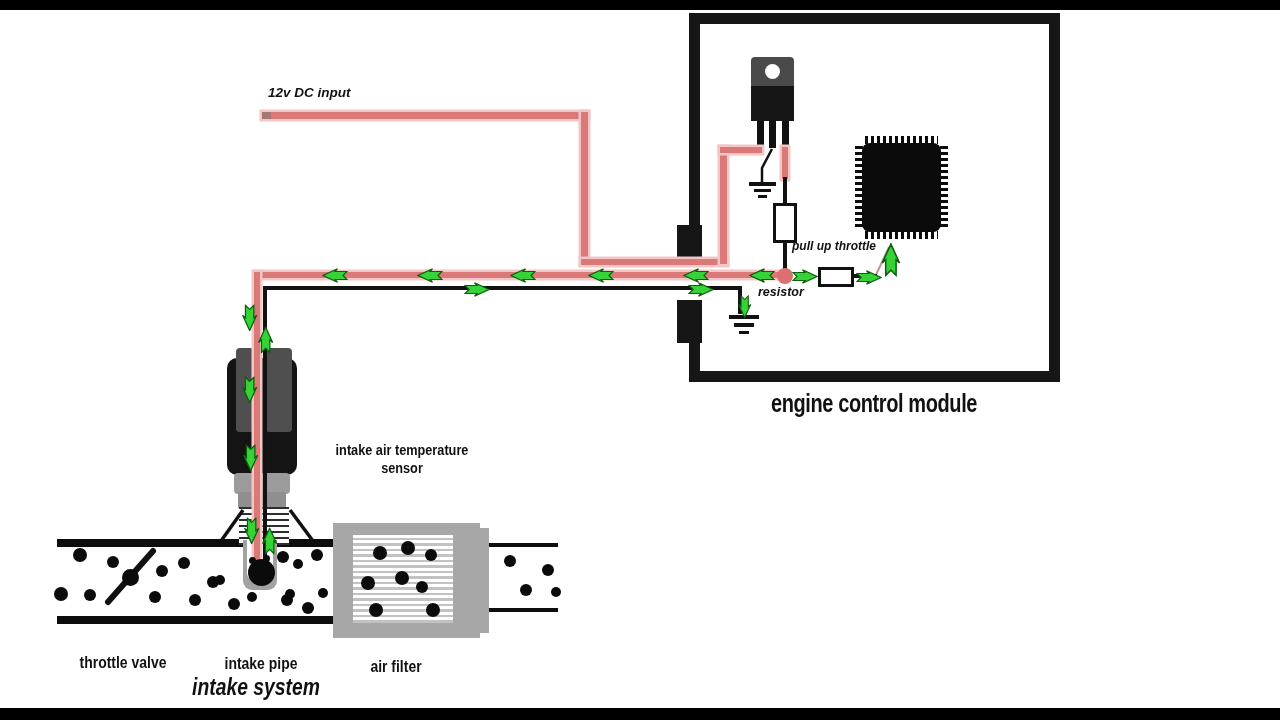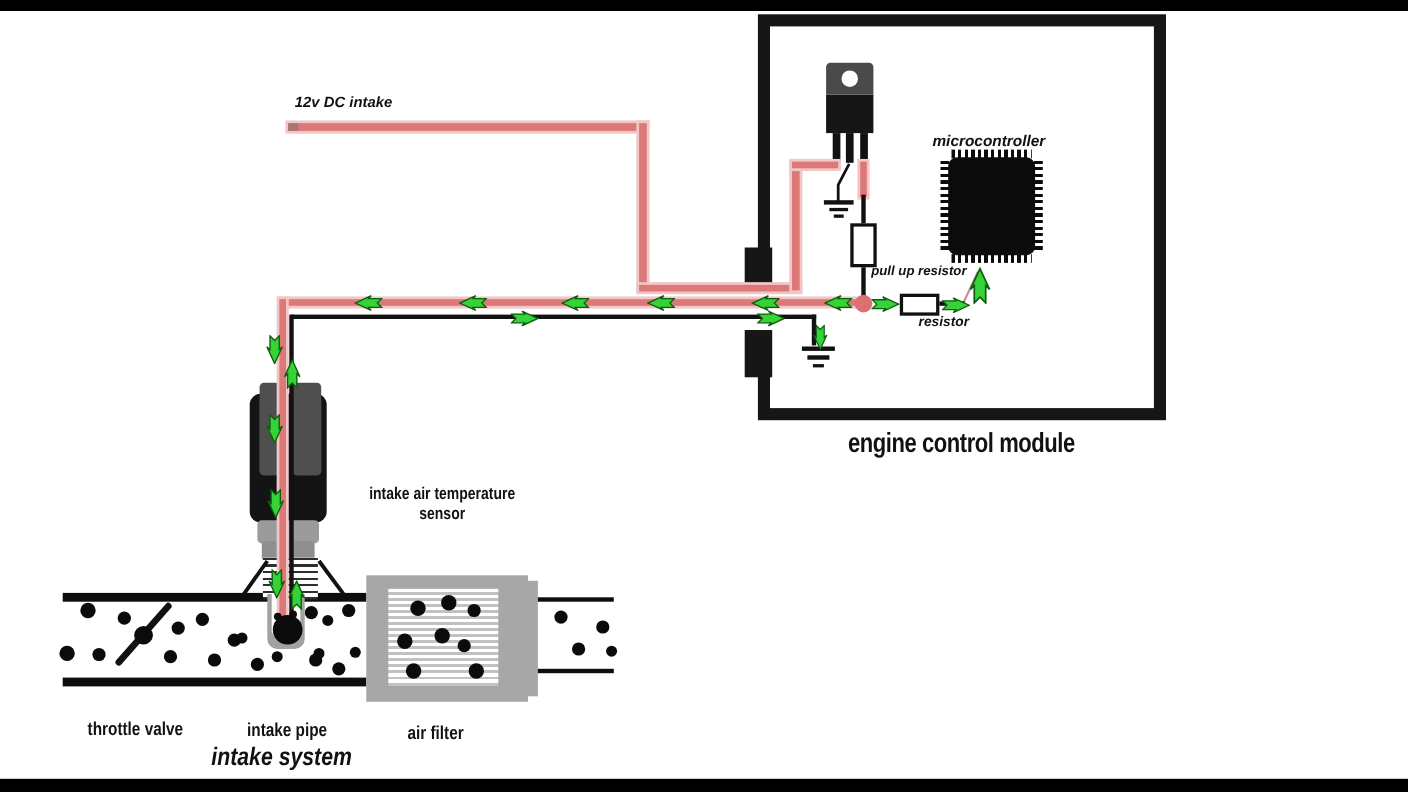--- a/index.html
+++ b/index.html
@@ -174,24 +174,23 @@
   <div class="gnd" style="left:739px;top:331px;width:10px;height:3px;"></div>
 
   <div class="res" style="left:773px;top:203px;width:24px;height:40px;"></div>
   <div class="res" style="left:818px;top:267px;width:36px;height:20px;"></div>
   <div class="junction"></div>
 
   <div class="sn-term" style="left:249px;top:557px;"></div>
   <div class="sn-term" style="left:263px;top:555px;"></div>
   <div class="sn-bead"></div>
 
-  <div class="lbl ital" style="left:268px;top:85px;font-size:13.5px;">12v DC intake</div>
-  <div class="lbl ital" style="left:774px;top:120px;width:250px;text-align:center;font-size:14px;">microcontroller</div>
-  <div class="lbl ital" style="left:792px;top:239px;font-size:12px;">pull up resistor</div>
-  <div class="lbl ital" style="left:758px;top:285px;width:200px;text-align:center;font-size:12.5px;">resistor</div>
+  <div class="lbl ital" style="left:268px;top:85px;font-size:13.5px;">12v DC input</div>
+  <div class="lbl ital" style="left:792px;top:239px;font-size:12px;">pull up throttle</div>
+  <div class="lbl ital" style="left:758px;top:285px;width:200px;text-align:left;font-size:12.5px;">resistor</div>
   <div class="lbl cond" style="left:724px;top:389px;width:300px;font-size:25px;transform:scaleX(0.8);letter-spacing:-0.5px;">engine control module</div>
   <div class="lbl cond" style="left:252px;top:441px;width:300px;font-size:15.5px;line-height:18px;transform:scaleX(0.82);">
     <span style="display:block;">intake air temperature</span>
     <span style="display:block;">sensor</span>
   </div>
   <div class="lbl cond" style="left:-27px;top:653px;width:300px;font-size:17px;transform:scaleX(0.82);">throttle valve</div>
   <div class="lbl cond" style="left:111px;top:654px;width:300px;font-size:17px;transform:scaleX(0.82);">intake pipe</div>
   <div class="lbl cond" style="left:246px;top:657px;width:300px;font-size:17px;transform:scaleX(0.82);">air filter</div>
   <div class="lbl cond" style="left:106px;top:674px;width:300px;font-size:23px;font-style:italic;transform:scaleX(0.84);">intake system</div>
 

